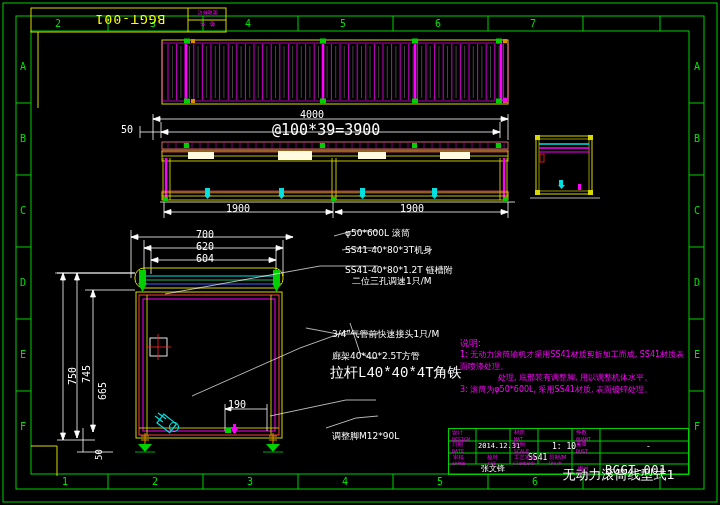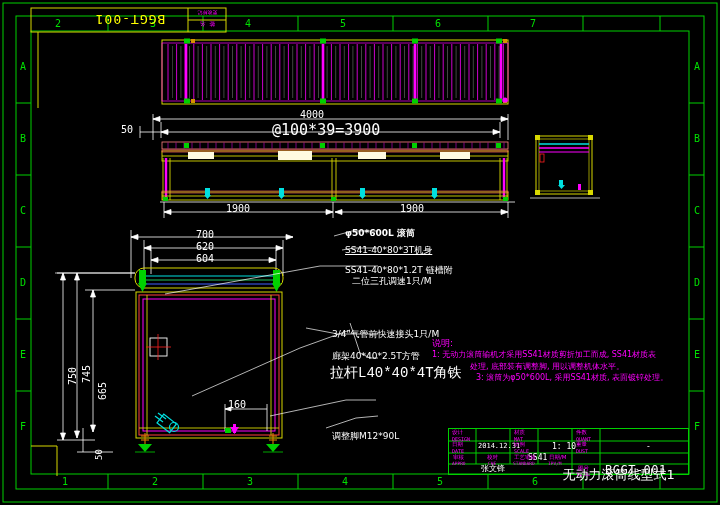--- a/index.html
+++ b/index.html
@@ -498,21 +498,21 @@
     </g>
   </svg>
 
   <div class="txt wht" style="left:196px;top:230px;font-size:10px;">700</div>
   <div class="txt wht" style="left:196px;top:242px;font-size:10px;">620</div>
   <div class="txt wht" style="left:196px;top:254px;font-size:10px;">604</div>
   <div class="txt wht vert" style="left:68px;top:385px;font-size:10px;">750</div>
   <div class="txt wht vert" style="left:82px;top:383px;font-size:10px;">745</div>
   <div class="txt wht vert" style="left:98px;top:400px;font-size:10px;">665</div>
   <div class="txt wht vert" style="left:95px;top:460px;font-size:9px;">50</div>
-  <div class="txt wht" style="left:228px;top:400px;font-size:10px;">160</div>
+  <div class="txt wht" style="left:228px;top:400px;font-size:10px;">190</div>
 
   <svg class="abs" style="left:120px;top:228px;" width="260" height="220">
     <g stroke="#ffffff" stroke-width="0.7" fill="none">
 
       <path d="M214 8 L232 3 L258 3"></path>
 
       <path d="M222 22 L234 20 L258 20"></path>
 
       <path d="M45 66 L200 38 L232 38 L258 38"></path>
 
@@ -520,34 +520,35 @@
 
       <path d="M230 95 L240 125 L250 130 L258 130"></path>
 
       <path d="M72 168 L180 120 L230 102"></path>
 
       <path d="M150 188 L226 172 L256 172"></path>
       <path d="M206 200 L236 190 L258 188"></path>
     </g>
   </svg>
 
-  <div class="txt wht cjk nowrap" style="left:345px;top:229px;font-size:9px;font-weight:bold;">φ50*600L 滚筒</div>
-  <div class="txt wht cjk nowrap" style="left:345px;top:246px;font-size:9px;text-decoration:underline;">SS41-40*80*3T机身</div>
+  <div class="txt wht cjk nowrap" style="left:345px;top:229px;font-size:9px;">φ50*600L 滚筒</div>
+  <div class="txt wht cjk nowrap" style="left:345px;top:246px;font-size:9px;">SS41-40*80*3T机身</div>
   <div class="txt wht cjk nowrap" style="left:345px;top:266px;font-size:9px;">SS41-40*80*1.2T 链槽附</div>
   <div class="txt wht cjk nowrap" style="left:352px;top:277px;font-size:9px;">二位三孔调速1只/M</div>
   <div class="txt wht cjk nowrap" style="left:332px;top:330px;font-size:9px;">3/4"气管前快速接头1只/M</div>
   <div class="txt wht cjk nowrap" style="left:332px;top:352px;font-size:9px;">廊架40*40*2.5T方管</div>
   <div class="txt wht cjk nowrap" style="left:330px;top:366px;font-size:14px;font-family:Liberation Mono, monospace;">拉杆L40*40*4T角铁</div>
   <div class="txt wht cjk nowrap" style="left:332px;top:432px;font-size:9px;">调整脚M12*90L</div>
 
-  <div class="abs" style="left:432px;top:337px;width:230px;">
+  <div class="abs" style="left:460px;top:337px;width:230px;">
     <div class="cjk mag" style="font-size:9px;line-height:1.35;">说明:</div>
     <div class="cjk mag" style="font-size:8px;line-height:1.45;white-space:nowrap;">1: 无动力滚筒输机才采用SS41材质剪折加工而成, SS41材质表</div>
+    <div class="cjk mag" style="font-size:8px;line-height:1.45;white-space:nowrap;">面喷漆处理。</div>
     <div class="cjk mag" style="font-size:8px;line-height:1.45;white-space:nowrap;text-align:center;">处理, 底部装有调整脚, 用以调整机体水平。</div>
-    <div class="cjk mag" style="font-size:8px;line-height:1.45;white-space:nowrap;margin-left:44px;">3: 滚筒为φ50*600L, 采用SS41材质, 表面镀锌处理。</div>
+    <div class="cjk mag" style="font-size:8px;line-height:1.45;white-space:nowrap;">3: 滚筒为φ50*600L, 采用SS41材质, 表面镀锌处理。</div>
   </div>
 
   <svg class="abs" style="left:448px;top:428px;" width="242" height="48">
     <g stroke="#00d000" stroke-width="1" fill="none">
       <rect x="0.5" y="0.5" width="240" height="46"></rect>
 
       <line x1="0.5" y1="13" x2="240.5" y2="13"></line>
       <line x1="0.5" y1="25" x2="240.5" y2="25"></line>
       <line x1="0.5" y1="36" x2="240.5" y2="36"></line>
 

